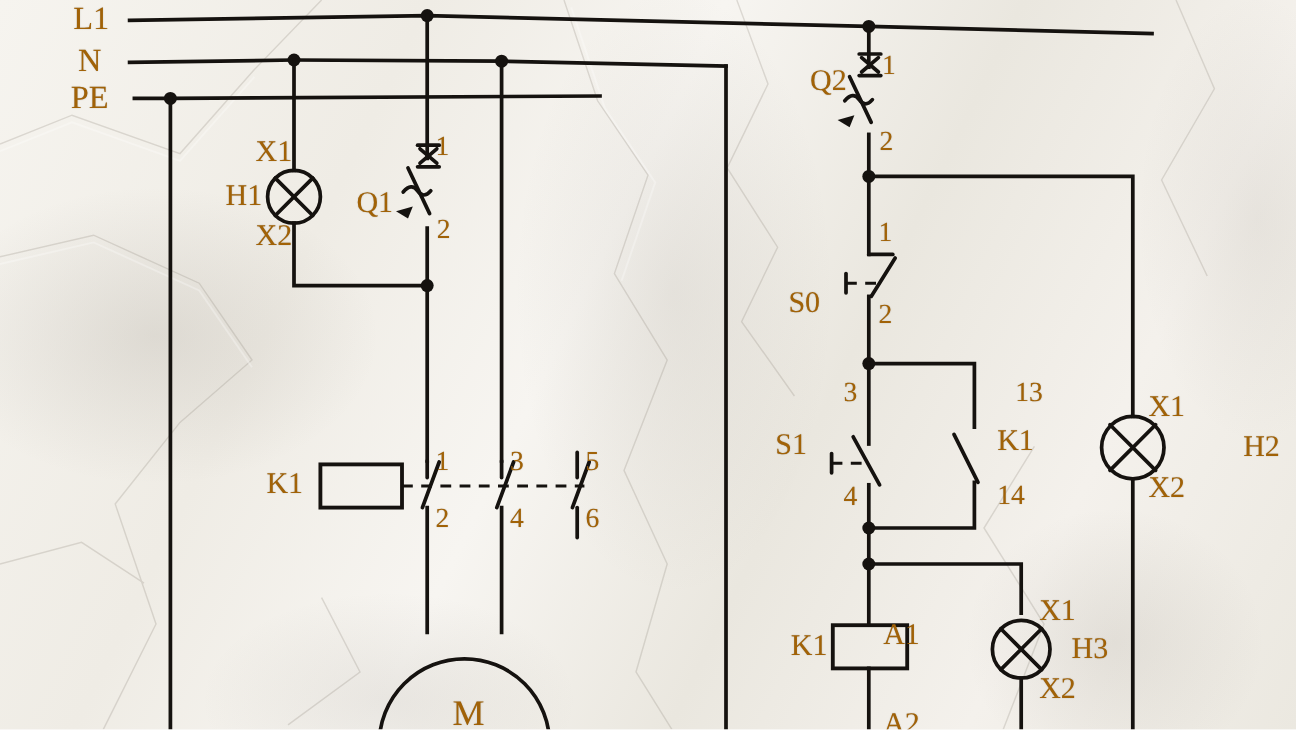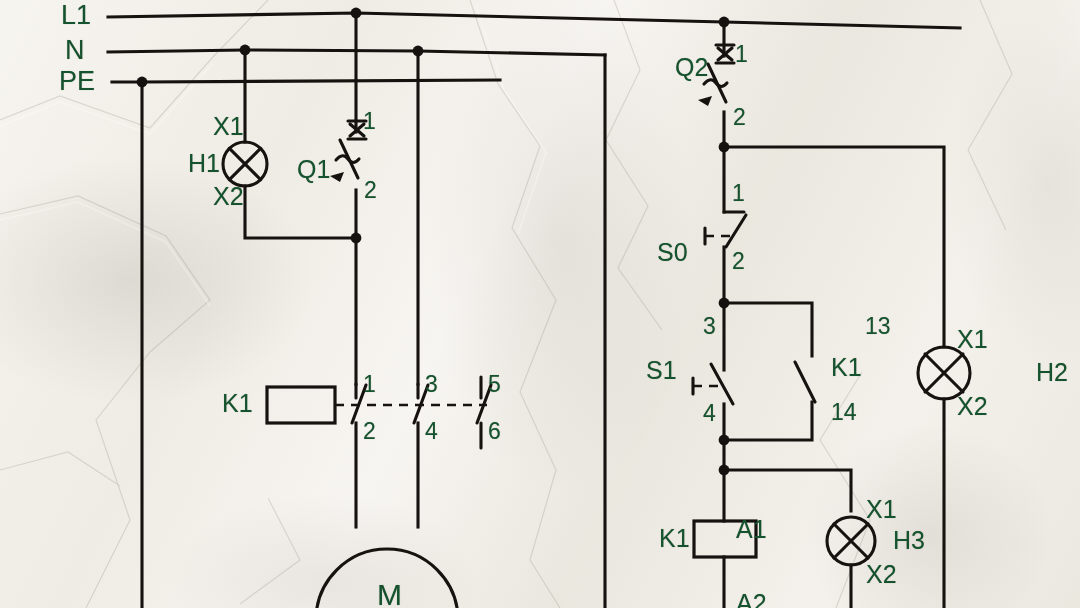--- a/index.html
+++ b/index.html
@@ -22,21 +22,21 @@
   #crease{position:absolute;inset:0;opacity:.55;}
   svg.layer{position:absolute;left:0;top:0;width:1080px;height:608px;}
   #wires{overflow:visible;}
   .wire{stroke:#15120f;stroke-width:3.1;fill:none;stroke-linecap:square;}
   .dash{stroke:#15120f;stroke-width:2.6;fill:none;stroke-dasharray:9 7;}
   .sym{stroke:#15120f;stroke-width:3.1;fill:none;stroke-linecap:round;stroke-linejoin:round;}
   .symfill{fill:#15120f;stroke:none;}
   .box{stroke:#15120f;stroke-width:3.2;fill:none;}
   .node{fill:#15120f;}
   .lbl{
-    position:absolute;color:#14532d;font-family:Liberation Sans, sans-serif;
+    position:absolute;color:#a16207;font-family:Liberation Serif, serif;
     font-size:25px;line-height:1;white-space:nowrap;
     text-shadow:0 0 1px rgba(30,26,20,.30);
   }
   .lbl.sm{font-size:23px;}
   .lbl.rail{font-size:27px;}
 </style>
 </head>
 <body>
 
 <div id="root">
@@ -222,21 +222,21 @@
   <div class="lbl sm" style="left:733px;top:106px;">2</div>
 
   <div class="lbl" style="left:657px;top:240px;">S0</div>
   <div class="lbl sm" style="left:732px;top:182px;">1</div>
   <div class="lbl sm" style="left:732px;top:250px;">2</div>
 
   <div class="lbl" style="left:646px;top:358px;">S1</div>
   <div class="lbl sm" style="left:703px;top:315px;">3</div>
   <div class="lbl sm" style="left:703px;top:402px;">4</div>
 
-  <div class="lbl sm" style="left:865px;top:315px;">13</div>
+  <div class="lbl sm" style="left:846px;top:315px;">13</div>
   <div class="lbl" style="left:831px;top:355px;">K1</div>
   <div class="lbl sm" style="left:831px;top:401px;">14</div>
 
   <div class="lbl" style="left:659px;top:526px;">K1</div>
   <div class="lbl" style="left:736px;top:517px;">A1</div>
   <div class="lbl" style="left:736px;top:591px;">A2</div>
 
   <div class="lbl" style="left:866px;top:497px;">X1</div>
   <div class="lbl" style="left:893px;top:528px;">H3</div>
   <div class="lbl" style="left:866px;top:562px;">X2</div>

